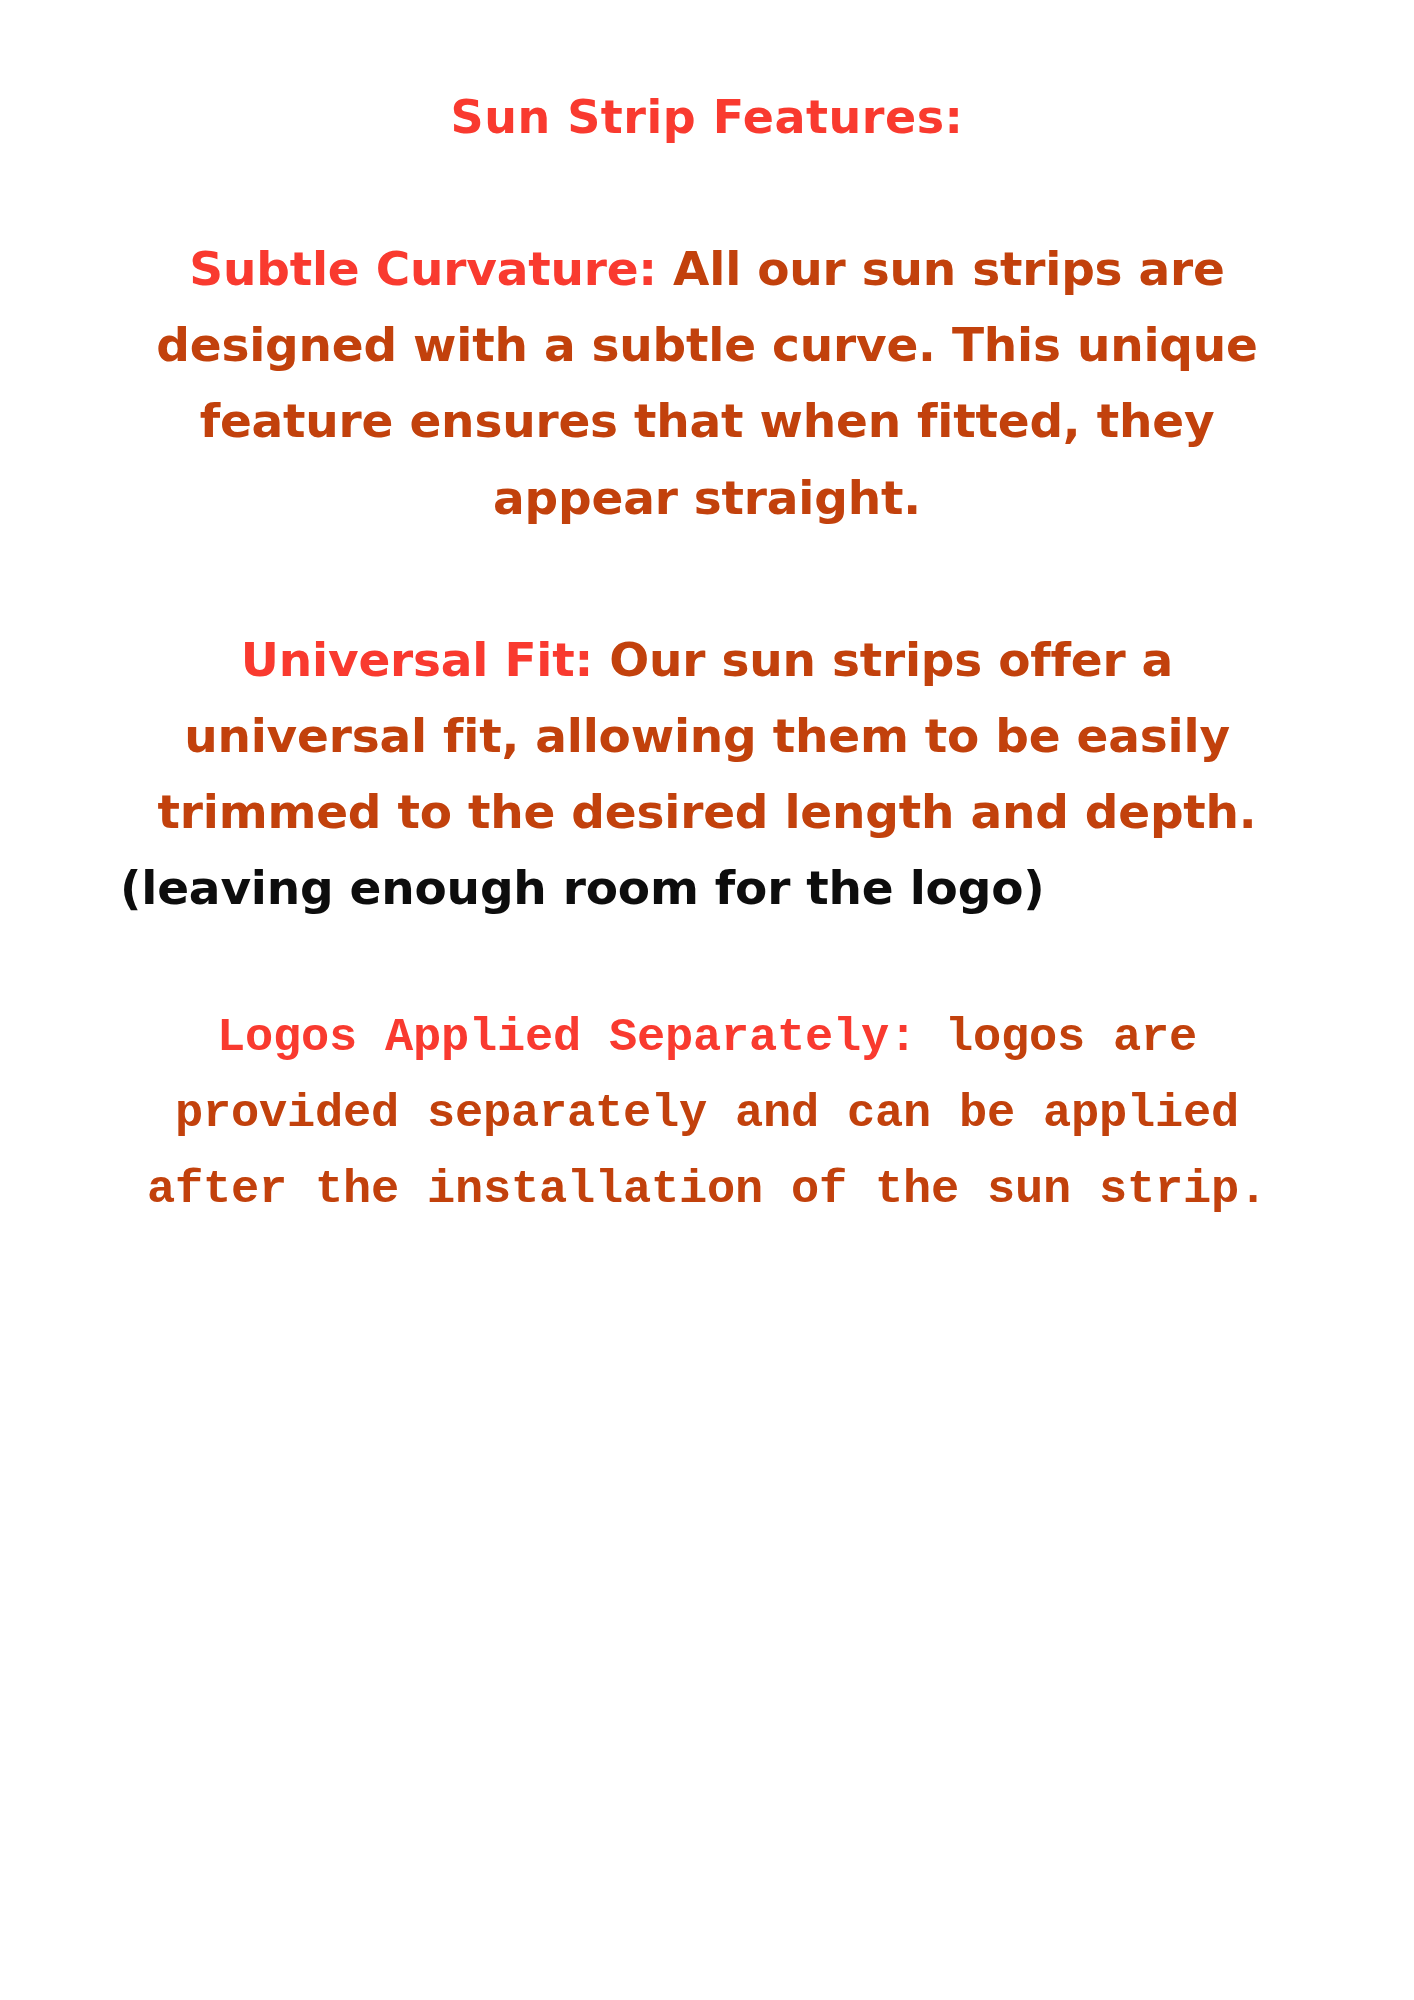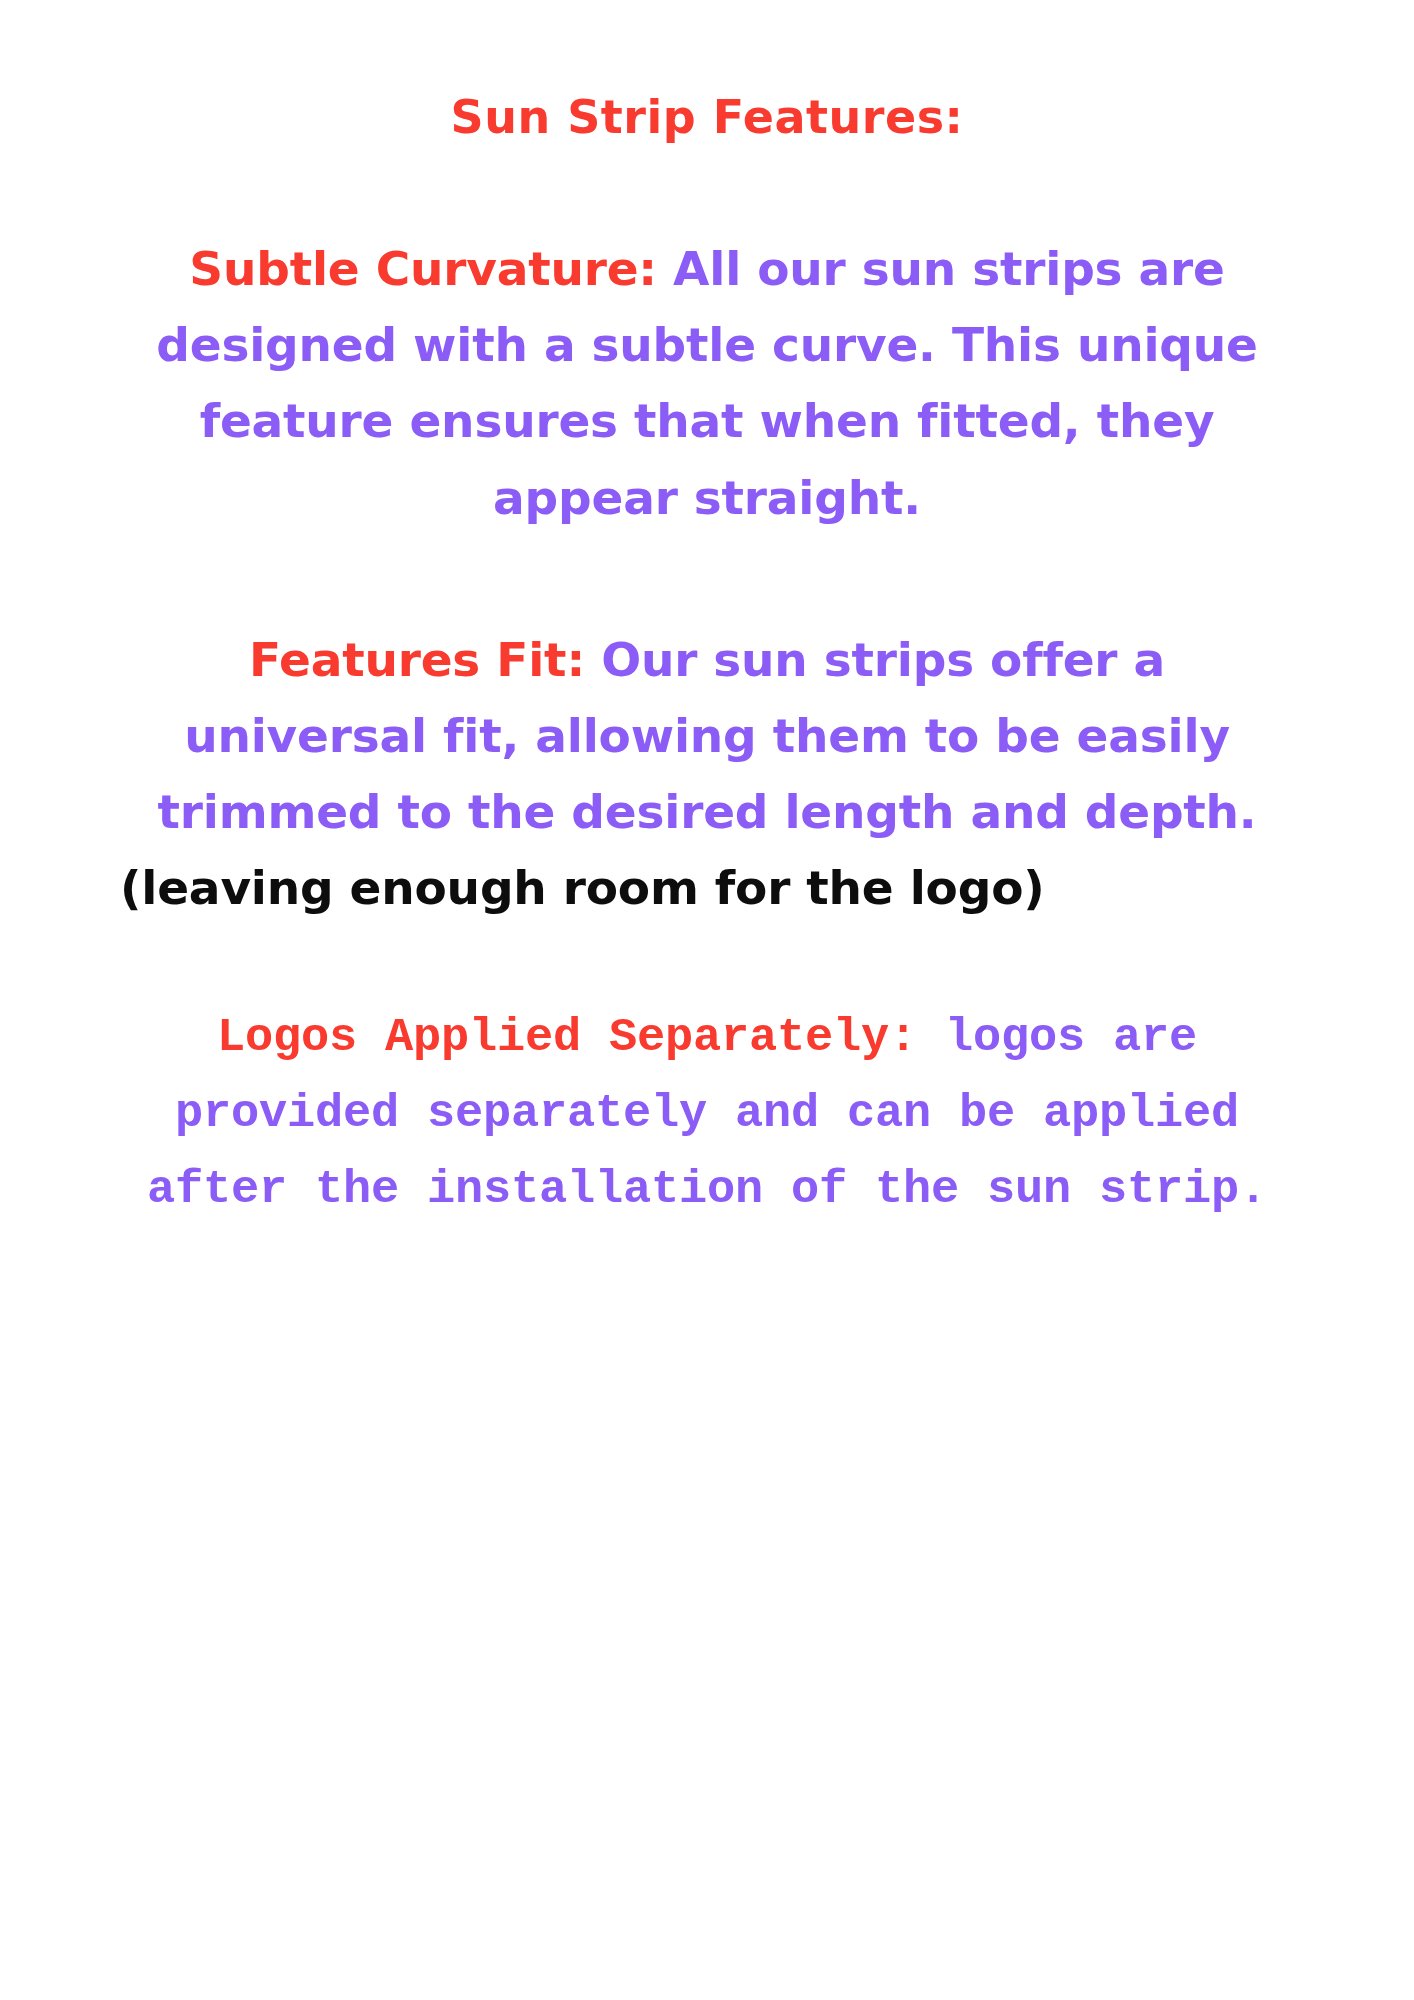--- a/index.html
+++ b/index.html
@@ -43,21 +43,21 @@
     font-weight: 700;
     line-height: 1.62;
     color: #0d0d0d;
     margin: 0;
     letter-spacing: -0.2px;
   }
   .para .label {
     color: #f93a2f;
   }
   .para .body {
-    color: #8b5cf6;
+    color: #c2410c;
   }
   .sub-line {
     font-size: 47px;
     font-weight: 700;
     line-height: 1.62;
     color: #0d0d0d;
     margin: 0;
     letter-spacing: -0.2px;
   }
 </style>
@@ -69,21 +69,21 @@
   <h1 class="doc-title">Sun Strip Features:</h1>
 
   <div class="block">
     <p class="para">
       <span class="label">Subtle Curvature:</span><span class="body"> All our sun strips are designed with a subtle curve. This unique feature ensures that when fitted, they appear straight.</span>
     </p>
   </div>
 
   <div class="block">
     <p class="para">
-      <span class="label">Features Fit:</span><span class="body"> Our sun strips offer a universal fit, allowing them to be easily trimmed to the desired length and depth.</span>
+      <span class="label">Universal Fit:</span><span class="body"> Our sun strips offer a universal fit, allowing them to be easily trimmed to the desired length and depth.</span>
     </p>
     <p class="sub-line">(leaving enough room for the logo)</p>
   </div>
 
   <div class="block tight">
     <p class="para">
       <span class="label">Logos Applied Separately:</span><span class="body"> logos are provided separately and can be applied after the installation of the sun strip.</span>
     </p>
   </div>
 

